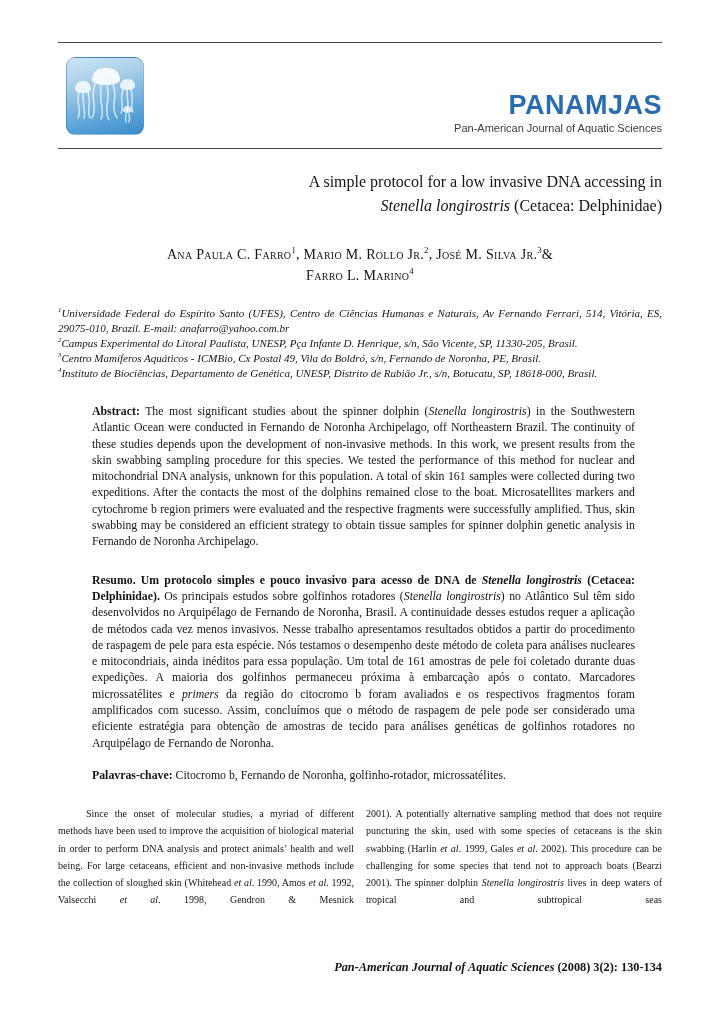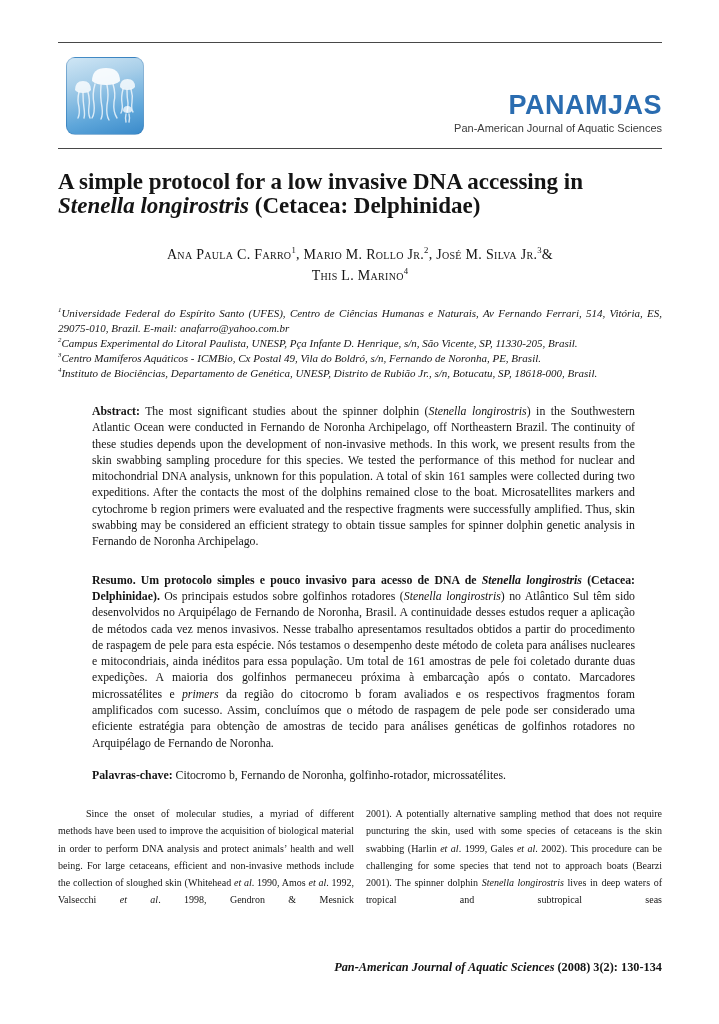--- a/index.html
+++ b/index.html
@@ -11,21 +11,21 @@
   .header-row{display:flex;justify-content:space-between;align-items:flex-end;
               padding:14px 0 13px;box-sizing:border-box;}
   .logo{width:78px;height:78px;border-radius:9px;margin-left:8px;position:relative;
         background:linear-gradient(165deg,#cfe6f5 0%,#a9cfe9 30%,#5ea6da 72%,#3a8aca 100%);
         border:1px solid rgba(45,110,170,.35);box-sizing:border-box;overflow:hidden;}
   .logo svg{position:absolute;left:0;top:0;}
   .brand-block{text-align:right;padding-bottom:1px;}
   .brand{font-family:"Liberation Sans",sans-serif;font-weight:bold;font-size:27px;
          line-height:1;color:#2a6cb0;letter-spacing:.5px;}
   .tagline{font-family:"Liberation Sans",sans-serif;font-size:11px;color:#3c3c3c;margin-top:3px;}
-  .article-title{margin-top:21px;text-align:left;font-weight:bold;font-size:23px;line-height:24px;}
+  .article-title{margin-top:21px;text-align:right;font-weight:normal;font-size:16px;line-height:24px;}
   .authors{margin-top:26px;text-align:center;font-variant:small-caps;font-size:14px;
            line-height:21px;letter-spacing:.3px;}
   .affiliations{margin-top:20px;font-style:italic;font-size:11px;line-height:15px;text-align:justify;}
   .indent-block{margin:22px 27px 0 34px;font-size:11.8px;line-height:16.3px;text-align:justify;}
   .kw{margin-top:16px;}
   .resumo{margin-top:22px;}
   .body-cols{display:flex;gap:12px;margin-top:22px;font-size:10px;line-height:17.2px;}
   .col{flex:1;text-align:justify;text-align-last:justify;}
   .col-left p{text-indent:28px;margin:0;}
   .col-right p{margin:0;}
@@ -76,21 +76,21 @@
 
     <div class="rule"></div>
 
     <div class="article-title">
       <div><span>A simple protocol for a low invasive DNA accessing in</span></div>
       <div><span class="seg-i">Stenella longirostris</span><span> (Cetacea: Delphinidae)</span></div>
     </div>
 
     <div class="authors">
       <div><span>Ana Paula C. Farro</span><sup>1</sup><span>, Mario M. Rollo Jr.</span><sup>2</sup><span>, José M. Silva Jr.</span><sup>3</sup><span>&amp;</span></div>
-      <div><span>This L. Marino</span><sup>4</sup></div>
+      <div><span>Farro L. Marino</span><sup>4</sup></div>
     </div>
 
     <div class="affiliations">
       <div><sup>1</sup><span>Universidade Federal do Espírito Santo (UFES), Centro de Ciências Humanas e Naturais, Av Fernando Ferrari, 514, Vitória, ES, 29075-010, Brazil. E-mail: anafarro@yahoo.com.br</span></div>
       <div><sup>2</sup><span>Campus Experimental do Litoral Paulista, UNESP, Pça Infante D. Henrique, s/n, São Vicente, SP, 11330-205, Brasil.</span></div>
       <div><sup>3</sup><span>Centro Mamíferos Aquáticos - ICMBio, Cx Postal 49, Vila do Boldró, s/n, Fernando de Noronha, PE, Brasil.</span></div>
       <div><sup>4</sup><span>Instituto de Biociências, Departamento de Genética, UNESP, Distrito de Rubião Jr., s/n, Botucatu, SP, 18618-000, Brasil.</span></div>
     </div>
 
     <div class="indent-block">

